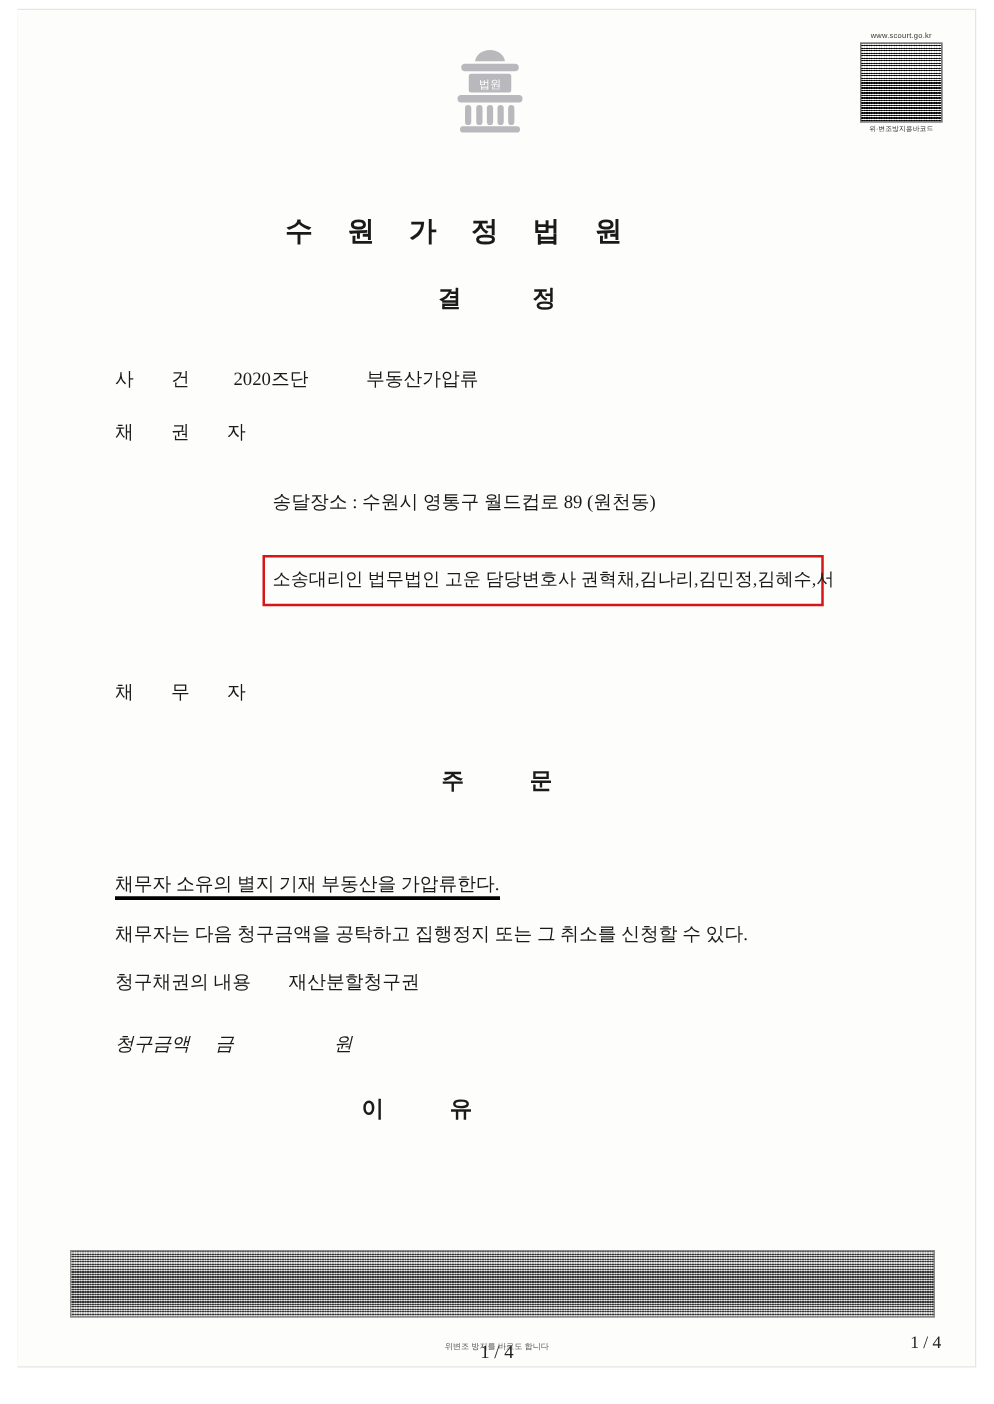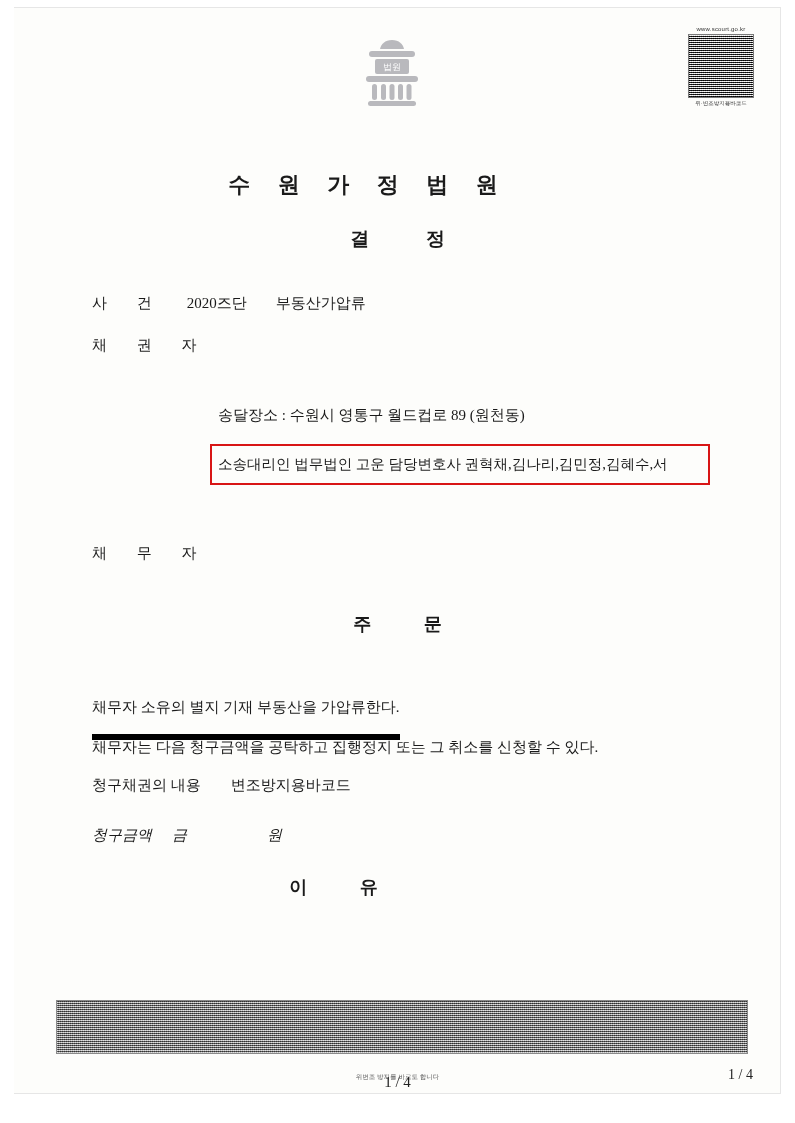--- a/index.html
+++ b/index.html
@@ -116,32 +116,32 @@
     font-size: 15px;
     white-space: nowrap;
   }
   .label-spaced {
     display: inline-block;
     letter-spacing: 13px;
   }
 
   .r-case      { left: 92px; top: 294px; }
   .r-case .v1  { display: inline-block; margin-left: 22px; }
-  .r-case .v2  { display: inline-block; margin-left: 29px; }
+  .r-case .v2  { display: inline-block; margin-left: 46px; }
   .r-creditor  { left: 92px; top: 336px; }
   .r-debtor    { left: 92px; top: 544px; }
 
-  .r-address   { left: 218px; top: 406px; font-size: 15px; }
+  .r-address   { left: 218px; top: 392px; font-size: 15px; }
 
   
   .rep-box {
     position: absolute;
     left: 210px;
     top: 444px;
-    width: 500px;
+    width: 449px;
     border: 2px solid #d81515;
     padding: 5px 4px 6px 6px;
     box-sizing: border-box;
   }
   .rep-line {
     font-size: 14.5px;
     line-height: 26px;
     white-space: nowrap;
   }
 
@@ -158,22 +158,22 @@
     text-indent: 24px;
   }
   .p-main {
     position: absolute;
     left: 92px;
     font-size: 15px;
     white-space: nowrap;
   }
   .p1 { top: 698px; }
   .p1 .underline-red {
-    border-bottom: 6px solid #000000;
-    padding-bottom: 19px;
+    border-bottom: 3px solid #000000;
+    padding-bottom: 1px;
   }
   .p2 { top: 738px; }
   .p3 { top: 776px; }
   .p3 .v { display: inline-block; margin-left: 30px; }
   .p4 { top: 826px; font-style: italic; }
   .p4 .m1 { display: inline-block; margin-left: 20px; }
   .p4 .m2 { display: inline-block; margin-left: 80px; }
 
   
   .section-iyu {
@@ -284,21 +284,21 @@
 
 <div class="section-jumun">주       문</div>
 
 <div class="p-main p1">
   <span class="underline-red">채무자 소유의 별지 기재 부동산을 가압류한다.</span>
 </div>
 
 <div class="p-main p2">채무자는 다음 청구금액을 공탁하고 집행정지 또는 그 취소를 신청할 수 있다.</div>
 
 <div class="p-main p3">
-  <span>청구채권의 내용</span><span class="v">변조방지용바코드</span>
+  <span>청구채권의 내용</span><span class="v">재산분할청구권</span>
 </div>
 
 <div class="p-main p4">
   <span>청구금액</span><span class="m1">금</span><span class="m2">원</span>
 </div>
 
 <div class="section-iyu">이       유</div>
 
 <div class="redaction"></div>
 

